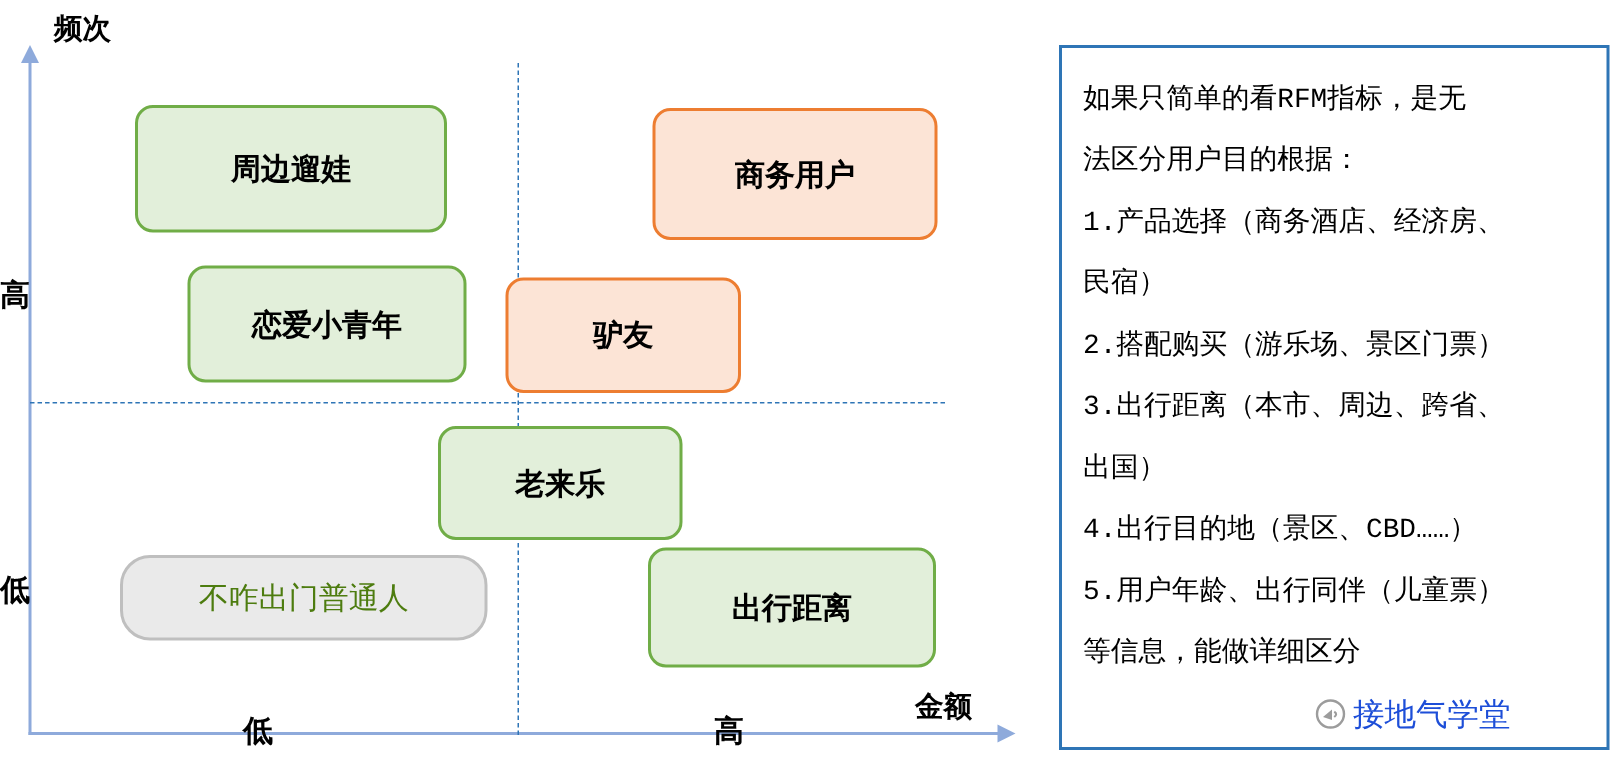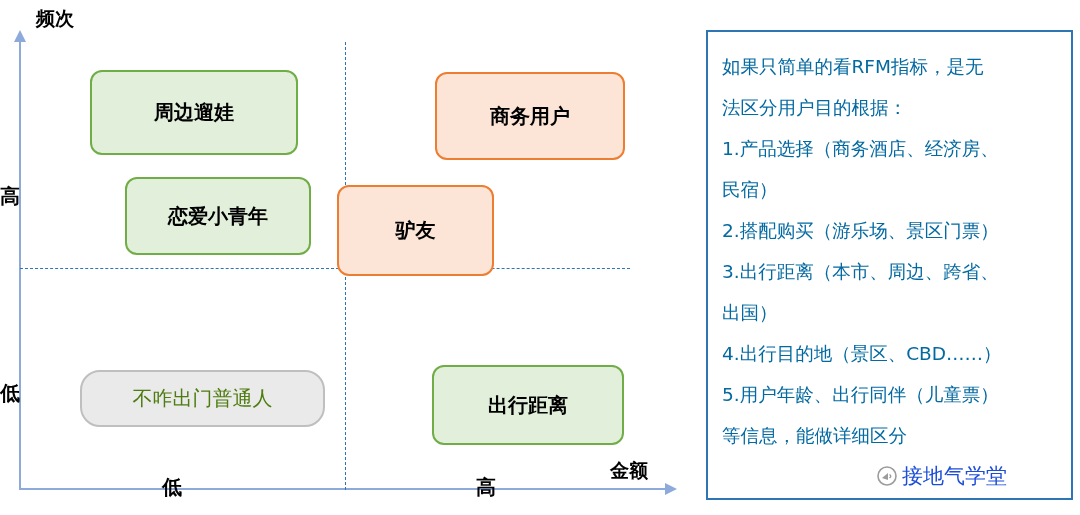--- a/index.html
+++ b/index.html
@@ -82,40 +82,41 @@
     color: #000000;
     text-align: center;
   }
   .qbox.green  { border-color: #70AD47; background: #E2EFDA; }
   .qbox.orange { border-color: #ED7D31; background: #FCE4D6; }
   .qbox.gray   { border-color: #BFBFBF; background: #EAEAEA; font-weight: 400; color: #4d7c0f; border-radius: 20px; }
 
   .box-1 { left: 90px;  top: 70px;  width: 208px; height: 85px; }
   .box-2 { left: 435px; top: 72px;  width: 190px; height: 88px; }
   .box-3 { left: 125px; top: 177px; width: 186px; height: 78px; }
-  .box-4 { left: 337px; top: 185px; width: 157px; height: 91px; }
+  .box-4 { left: 337px; top: 185px; width: 157px; height: 77px; }
   .box-5 { left: 292px; top: 284px; width: 163px; height: 76px; }
   .box-6 { left: 80px;  top: 370px; width: 245px; height: 57px; }
   .box-7 { left: 432px; top: 365px; width: 192px; height: 80px; }
 
   
   .note-panel {
     position: absolute;
     left: 706px; top: 30px;
     width: 367px; height: 470px;
     box-sizing: border-box;
     border: 2px solid #2E75B6;
     background: #ffffff;
     padding: 14px 12px 10px 14px;
   }
   .note-text {
     font-size: 18.5px;
     line-height: 41px;
-    color: #0369a1;
+    color: #000000;
     white-space: pre-line;
+    font-family: Liberation Mono, monospace;
   }
 
   
   .watermark {
     position: absolute;
     left: 872px; top: 462px;
     display: flex;
     align-items: center;
     gap: 4px;
     color: #1d4ed8;
@@ -151,20 +152,23 @@
   </div>
   <div class="qbox green box-3">
     <span>恋爱小青年</span>
   </div>
   <div class="qbox orange box-2">
     <span>商务用户</span>
   </div>
   <div class="qbox orange box-4">
     <span>驴友</span>
   </div>
+  <div class="qbox green box-5">
+    <span>老来乐</span>
+  </div>
   <div class="qbox gray box-6">
     <span>不咋出门普通人</span>
   </div>
   <div class="qbox green box-7">
     <span>出行距离</span>
   </div>
 
   <div class="note-panel">
     <div class="note-text">如果只简单的看RFM指标，是无
 法区分用户目的根据：

